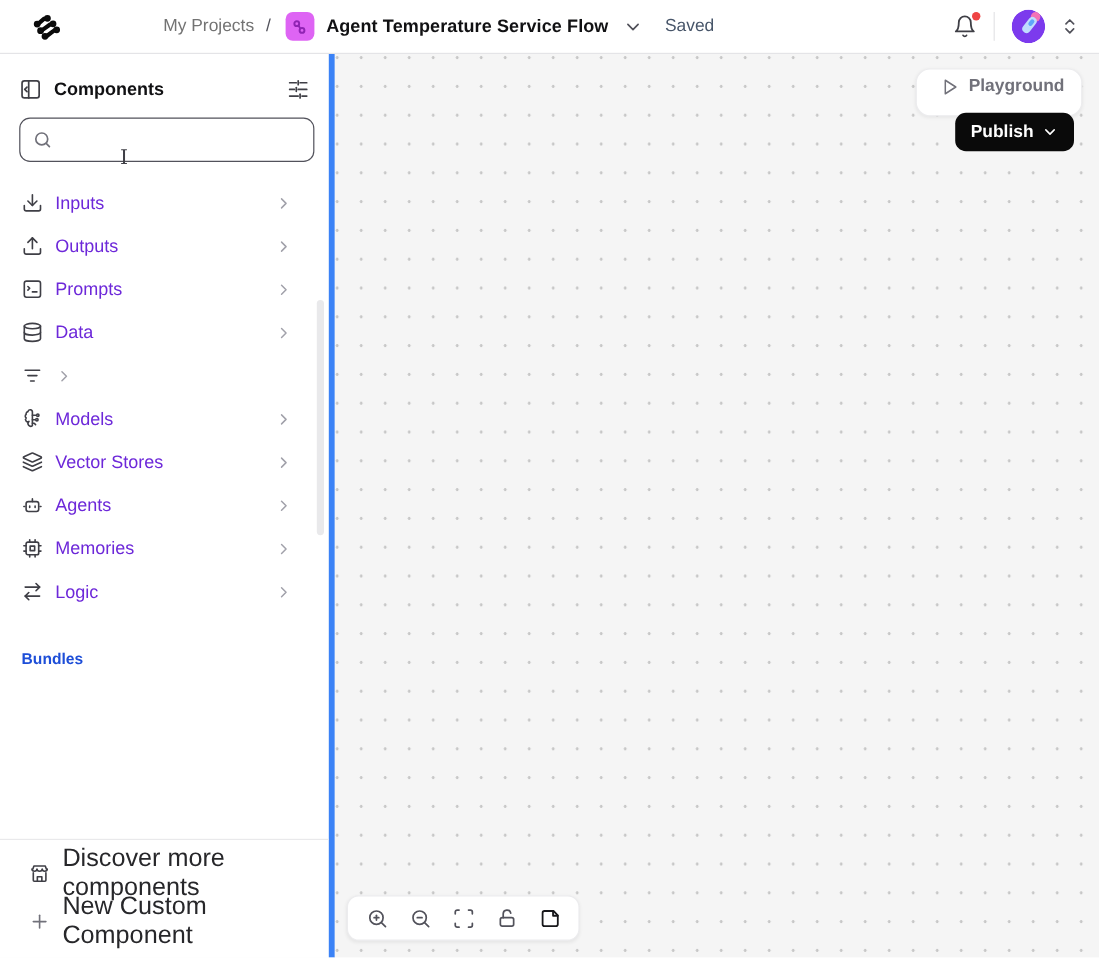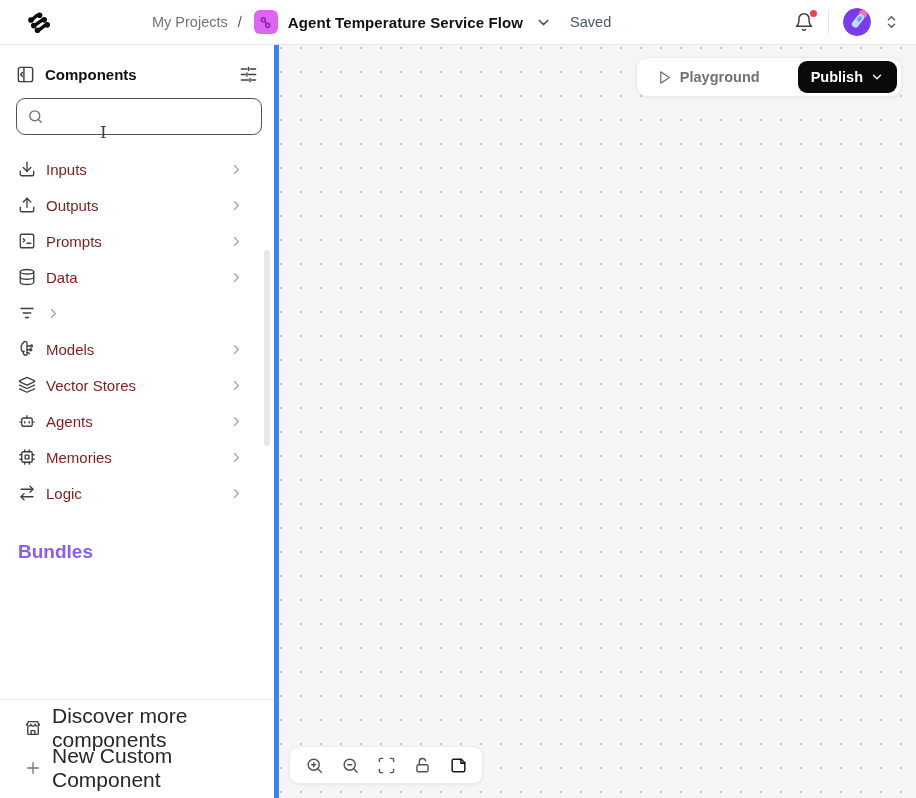--- a/index.html
+++ b/index.html
@@ -6,21 +6,21 @@
   html,body { width:916px; height:798px; overflow:hidden; background:#fff;
     font-family:"Liberation Sans", sans-serif; color:#18181b; }
   .app { position:relative; width:916px; height:798px; }
 
   
   header { position:absolute; top:0; left:0; width:916px; height:45px;
     background:#fff; border-bottom:1px solid #e4e4e7;
     display:flex; align-items:center; padding:0 18px 0 24px; z-index:5; }
   .logo { width:30px; height:30px; display:flex; align-items:center; justify-content:center; cursor:pointer; }
   .crumbs { display:flex; align-items:center; gap:10px; margin-left:82px; }
-  .crumb { font-size:14.5px; color:#737373; cursor:pointer;margin-left:16px; }
+  .crumb { font-size:14.5px; color:#737373; cursor:pointer; }
   .sep { font-size:14.5px; color:#52525b; }
   .flow-ic { width:24px; height:24px; border-radius:6px; display:flex; align-items:center;
     justify-content:center; margin-left:2px; }
   .flow-title { font-size:15px; font-weight:700; color:#111113; letter-spacing:.1px; }
   .tchev { color:#52525b; display:flex; margin-left:2px; cursor:pointer; }
   .saved { font-size:14.5px; color:#475569; margin-left:8px; }
   .hspace { flex:1; }
   .hright { display:flex; align-items:center; gap:14px; }
   .bellwrap { position:relative; display:flex; cursor:pointer; color:#3f3f46; }
   .belldot { position:absolute; top:-2px; right:-3px; width:7px; height:7px; border-radius:50%; }
@@ -36,39 +36,39 @@
   .icbtn { display:flex; color:#3f3f46; cursor:pointer; background:none; border:none; padding:0; }
   .searchwrap { margin:2px 16px 12px 16px; position:relative; }
   .searchbox { width:246px; height:37px; border:1px solid #52525b; border-radius:9px;
     display:flex; align-items:center; padding:0 10px; background:#fff; }
   .searchbox input { border:none; outline:none; flex:1; font-size:14px; margin-left:8px;
     font-family:"Liberation Sans",sans-serif; background:transparent; }
   .sicon { color:#71717a; display:flex; }
   .list { flex:1; position:relative; padding:4px 0 0 0; overflow:hidden; }
   .row { height:36px; display:flex; align-items:center; padding:0 16px 0 18px; cursor:pointer; }
   .row .ric { width:18px; height:18px; color:#3f3f46; display:flex; margin-right:10px; flex:none; }
-  .row .rlabel { font-size:15px; color:#7f1d1d; flex:1; }
+  .row .rlabel { font-size:15px; color:#6d28d9; flex:1; }
   .row .rchev { color:#a1a1aa; display:flex; margin-right:14px; }
-  .bundles { font-size:19px; font-weight:700; color:#8b5cf6; padding:30px 0 0 18px; }
+  .bundles { font-size:13px; font-weight:700; color:#1d4ed8; padding:30px 0 0 18px; }
   .thumb { position:absolute; top:103px; right:4px; width:6px; height:196px;
     background:#e9e9eb; border-radius:3px; }
   .side-foot { border-top:1px solid #e9e9eb; padding:8px 0 10px 0; }
   .frow { height:40px; display:flex; align-items:center; padding:0 16px 0 24px; cursor:pointer; }
   .frow .ric { width:18px; height:18px; color:#3f3f46; display:flex; margin-right:10px; }
   .frow .rlabel { font-size:21px; color:#27272a; }
 
   
   main { position:absolute; top:45px; left:279px; width:637px; height:753px;
     background:#f5f5f5;
     background-image:radial-gradient(circle, #c7c7c7 1.1px, transparent 1.4px);
     background-size:20px 24px; background-position:12px 15px; }
   .actions-card { position:absolute; top:12px; right:14px; height:40px;
     background:#fff; border:1px solid #ececee; border-radius:12px;
     box-shadow:0 1px 3px rgba(0,0,0,.06); display:flex; align-items:center;
-    gap:8px; padding:0 4px 0 10px; }
+    gap:8px; padding:0 4px 0 10px;flex-direction:column; }
   .btn-playground { display:flex; align-items:center; gap:8px; background:none; border:none;
     font-size:14.5px; font-weight:600; color:#71717a; padding:6px 10px; cursor:pointer;
     font-family:"Liberation Sans",sans-serif; }
   .btn-publish { display:flex; align-items:center; gap:7px; border:none; border-radius:9px;
     color:#fff; font-size:14.5px; font-weight:600; padding:8px 13px; cursor:pointer;
     font-family:"Liberation Sans",sans-serif;margin-left:20px; }
   .canvas-toolbar { position:absolute; left:10px; bottom:14px; height:38px;
     background:#fff; border:1px solid #ececee; border-radius:10px;
     box-shadow:0 1px 3px rgba(0,0,0,.06); display:flex; align-items:center;
     gap:4px; padding:0 8px; }

